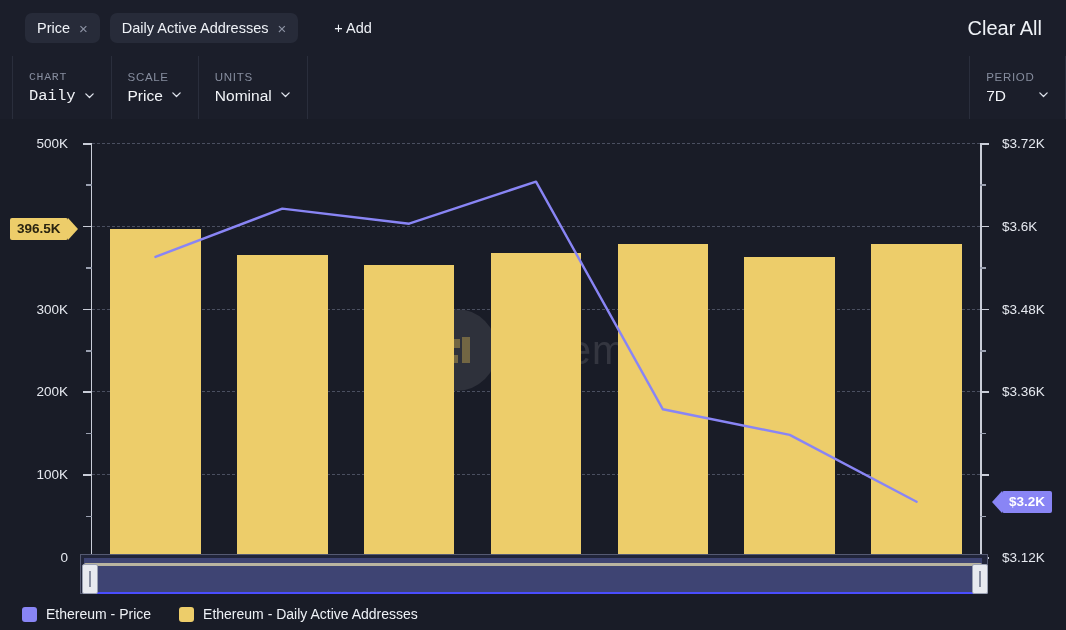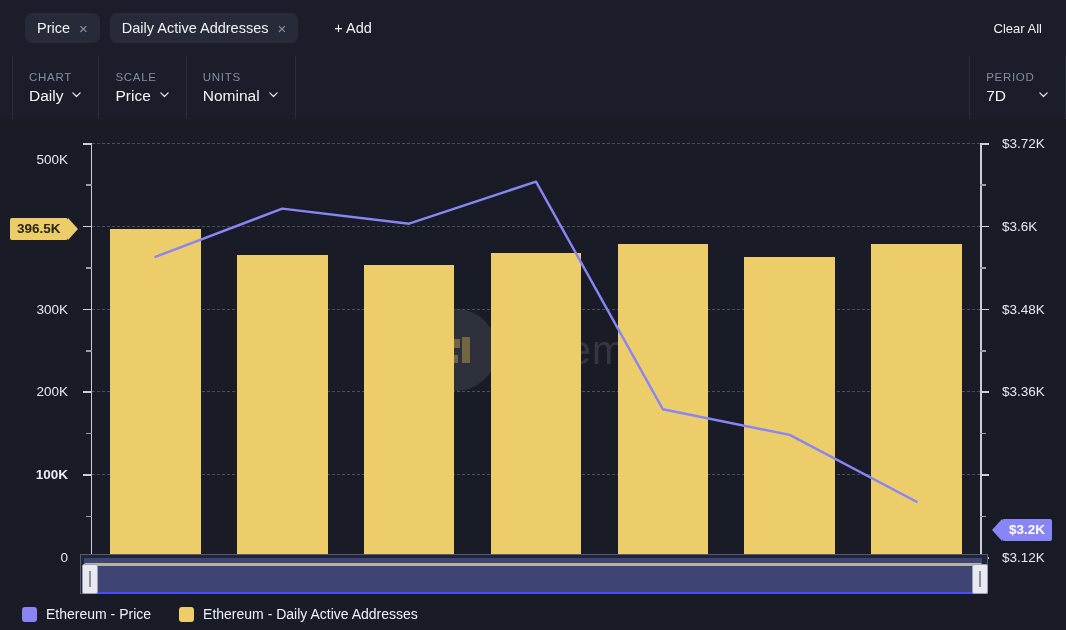--- a/index.html
+++ b/index.html
@@ -27,37 +27,37 @@
     font-size:14.5px;color:#eef1f6;
     cursor:pointer;white-space:nowrap;
   }
   .pill .x{color:#8d93a4;font-size:15px;line-height:1;display:inline-block;}
   .addbtn{
     margin-left:20px;font-size:14.5px;color:#eef1f6;cursor:pointer;
     background:transparent;border:none;padding:4px 6px;font-family:inherit;
   }
   .clearall{
     position:absolute;right:24px;top:0;height:56px;display:flex;align-items:center;
-    font-size:13px;color:#eef1f6;cursor:pointer;
+    font-size:20px;color:#eef1f6;cursor:pointer;
   }
 
   
   .controls{
     position:absolute;left:0;top:56px;width:1066px;height:63px;
     background:#1b1e2a;
     border-bottom:1px solid #262a38;
     display:flex;align-items:stretch;
   }
   .ctrl{
     display:flex;flex-direction:column;justify-content:center;
     padding:0 16px;min-width:0;
     border-right:1px solid #2a2e3c;
     cursor:pointer;
   }
-  .ctrl:first-child{border-left:1px solid #2a2e3c;margin-left:12px;}
+  .ctrl:first-child{border-left:1px solid #2a2e3c;margin-left:12px;font-family:Liberation Mono, monospace;}
   .ctrl .lbl{
     font-size:11.5px;letter-spacing:.7px;color:#868d9e;margin-bottom:4px;text-transform:uppercase;
   }
   .ctrl .val{
     font-size:15.5px;color:#f2f4f8;display:flex;align-items:center;gap:8px;white-space:nowrap;
   }
   .spacer{flex:1;border-right:1px solid #2a2e3c;}
   .ctrl.wide .val{gap:32px;}
   .chev{display:inline-block;width:11px;height:11px;position:relative;top:-1px;}
   .chev svg{display:block;}
@@ -239,32 +239,32 @@
   </div>
 
   <div class="chart">
 
     <div class="yleft" id="yleft">
         <div class="axisline" style="width: 1.5px; top: 24px; height: 414px; right: 0px;"></div>
         <div class="tickmark" style="top: 438px; width: 9px; right: 0px;"></div>
         <div class="tick-label left" style="top: 438px;">0</div>
         <div class="tickmark minor" style="top: 396.6px; width: 6px; right: 0px;"></div>
         <div class="tickmark" style="top: 355.2px; width: 9px; right: 0px;"></div>
-        <div class="tick-label left" style="top: 355.2px; font-weight: bold;">100K</div>
+        <div class="tick-label left" style="top: 355.2px;">100K</div>
         <div class="tickmark minor" style="top: 313.8px; width: 6px; right: 0px;"></div>
         <div class="tickmark" style="top: 272.4px; width: 9px; right: 0px;"></div>
         <div class="tick-label left" style="top: 272.4px;">200K</div>
         <div class="tickmark minor" style="top: 231px; width: 6px; right: 0px;"></div>
         <div class="tickmark" style="top: 189.6px; width: 9px; right: 0px;"></div>
         <div class="tick-label left" style="top: 189.6px;">300K</div>
         <div class="tickmark minor" style="top: 148.2px; width: 6px; right: 0px;"></div>
         <div class="tickmark" style="top: 106.8px; width: 9px; right: 0px;"></div>
         <div class="tickmark minor" style="top: 65.4px; width: 6px; right: 0px;"></div>
         <div class="tickmark" style="top: 24px; width: 9px; right: 0px;"></div>
-        <div class="tick-label left" style="top: 40px;">500K</div>
+        <div class="tick-label left" style="top: 24px;">500K</div>
       </div>
     <div class="yright" id="yright">
         <div class="axisline" style="width: 1.5px; top: 24px; height: 414px; left: 0px;"></div>
         <div class="tickmark" style="top: 438px; width: 9px; left: 0px;"></div>
         <div class="tick-label right" style="top: 438px;">$3.12K</div>
         <div class="tickmark minor" style="top: 396.6px; width: 6px; left: 0px;"></div>
         <div class="tickmark" style="top: 355.2px; width: 9px; left: 0px;"></div>
         <div class="tickmark minor" style="top: 313.8px; width: 6px; left: 0px;"></div>
         <div class="tickmark" style="top: 272.4px; width: 9px; left: 0px;"></div>
         <div class="tick-label right" style="top: 272.4px;">$3.36K</div>
@@ -306,21 +306,21 @@
         <div class="bar" style="left: 398.649px; width: 90.7029px; height: 304.29px; background: rgb(237, 205, 106);"></div>
         <div class="bar" style="left: 525.506px; width: 90.7029px; height: 312.57px; background: rgb(237, 205, 106);"></div>
         <div class="bar" style="left: 652.363px; width: 90.7029px; height: 300.15px; background: rgb(237, 205, 106);"></div>
         <div class="bar" style="left: 779.22px; width: 90.7029px; height: 312.57px; background: rgb(237, 205, 106);"></div>
         <svg width="888" height="414" style="position: absolute; left: 0px; top: 0px;">
           <polyline points="63.4,113.9 190.3,65.6 317.1,80.7 444.0,38.6 570.9,266.3 697.7,291.9 824.6,358.8" fill="none" stroke="#8985f5" stroke-width="2.4" stroke-linejoin="round" stroke-linecap="round"></polyline>
         </svg>
       </div>
 
     <div class="badge left" id="badge-left" style="top: 109.698px;">396.5K</div>
-    <div class="badge right" id="badge-right" style="top: 382.8px; left: 1002px; margin-top: 28px;">$3.2K</div>
+    <div class="badge right" id="badge-right" style="top: 382.8px; left: 1002px;">$3.2K</div>
   </div>
 
   <div class="rangewrap">
     <div class="rangetrack"></div>
     <div class="rangesel"></div>
     <div class="rangeline"></div>
     <div class="handle left">
         <i></i>
       </div>
     <div class="handle right">

